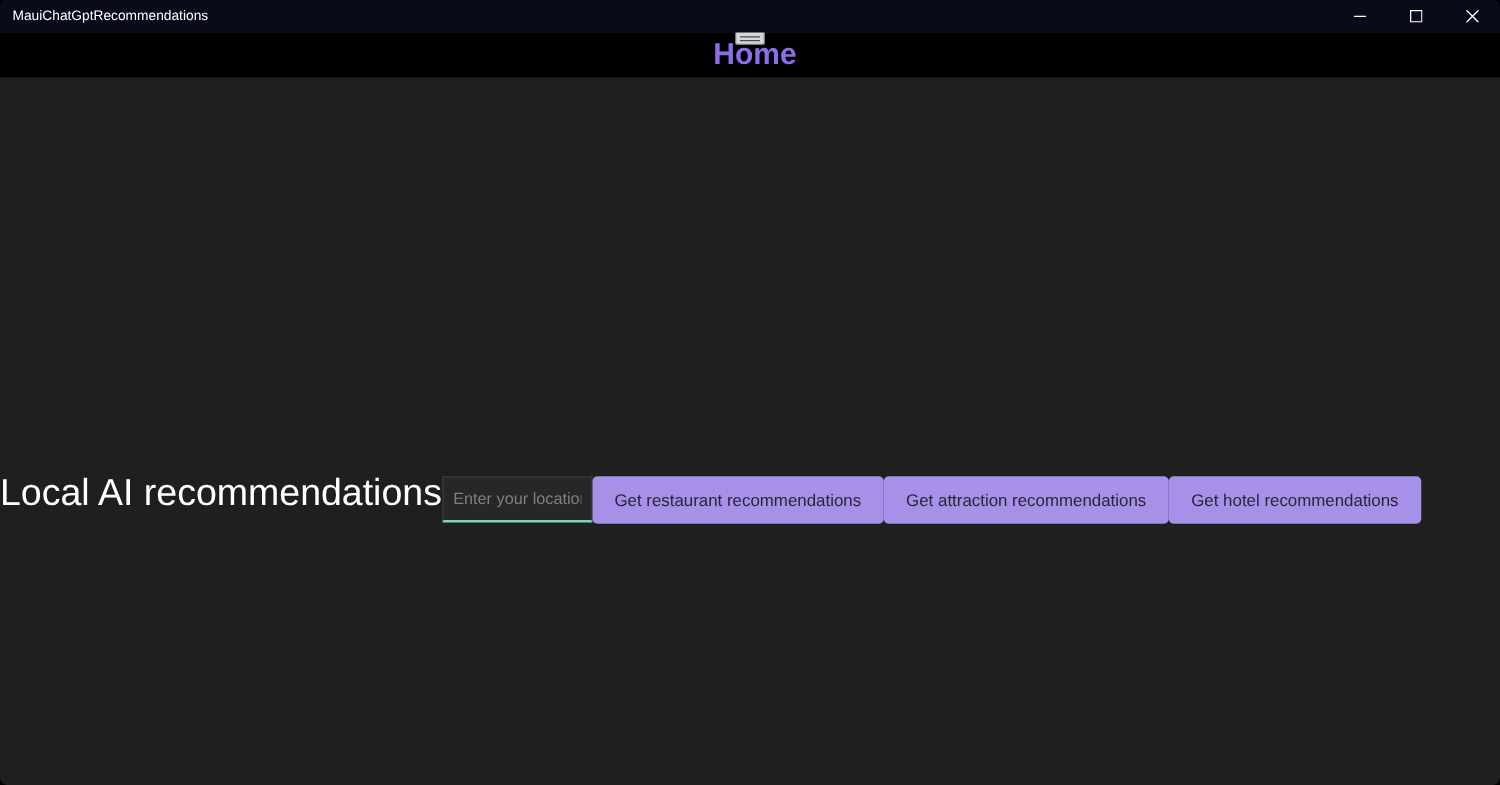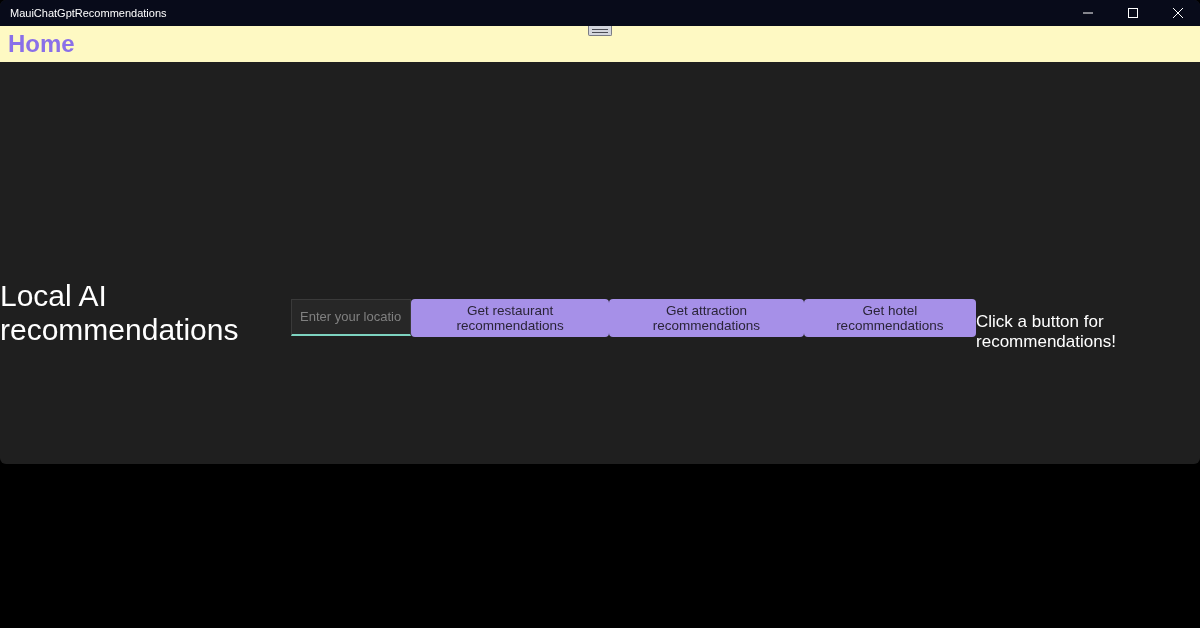--- a/index.html
+++ b/index.html
@@ -5,21 +5,21 @@
   * { box-sizing: border-box; margin: 0; padding: 0; }
   html, body {
     width: 1200px;
     height: 628px;
     overflow: hidden;
     font-family: "Segoe UI", -apple-system, sans-serif;
     background: #000;
   }
   .window {
     width: 1200px;
-    height: 464px;
+    height: 628px;
     background: #1f1f1f;
     position: relative;
     border-radius: 6px;
     overflow: hidden;
   }
   .titlebar {
     height: 26px;
     background: #080b1a;
     display: flex;
     align-items: center;
@@ -39,24 +39,25 @@
     align-items: center;
     justify-content: center;
     color: #fff;
     font-size: 10px;
     cursor: pointer;
   }
   .tbtn svg { display: block; }
   .navbar {
     position: relative;
     height: 36px;
-    background: #fef9c3;
+    background: #000000;
     display: flex;
     align-items: center;
     padding-left: 8px;
+    justify-content: center;
   }
   .home-label {
     color: #8a6fe8;
     font-size: 24px;
     font-weight: 600;
   }
   .grip {
     position: absolute;
     left: 50%;
     top: 0;
@@ -167,16 +168,15 @@
     <h1 class="heading">Local AI recommendations</h1>
 
     <input class="location-input" type="text" autofocus="" placeholder="Enter your location" style="">
 
     <button class="rec-button">Get restaurant recommendations</button>
 
     <button class="rec-button">Get attraction recommendations</button>
 
     <button class="rec-button">Get hotel recommendations</button>
 
-    <div class="hint">Click a button for recommendations!</div>
   </div>
 
 </div>
 
 </body></html>

